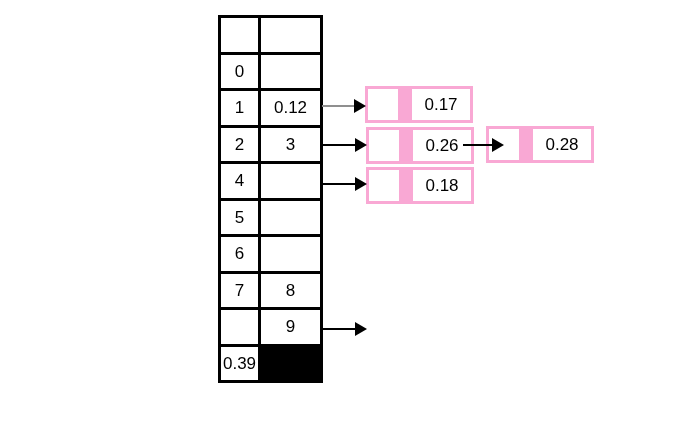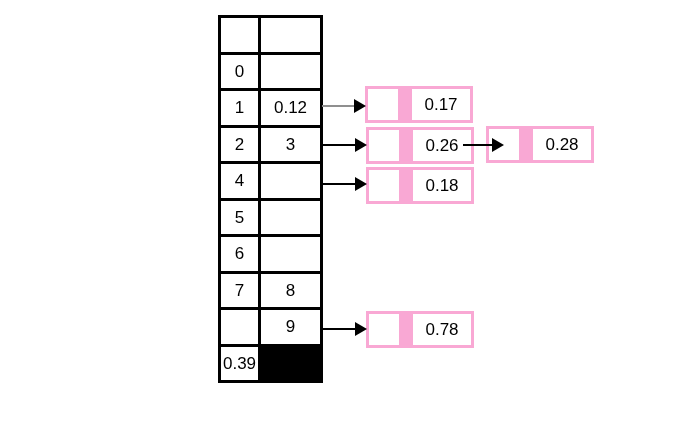--- a/index.html
+++ b/index.html
@@ -84,24 +84,20 @@
   <div class="node" style="left:366px; top:167px">
     <div class="cell"></div>
     <div class="cell">0.18</div>
   </div>
 
   <div class="node" style="left:486px; top:126px">
     <div class="cell"></div>
     <div class="cell">0.28</div>
   </div>
 
-  <div class="node" style="left:366px; top:311px">
-    <div class="cell"></div>
-    <div class="cell">0.78</div>
-  </div>
 
   <div class="arrow" style="left:322px; top:99px;  width:44px">
     <div class="line muted" style="width:36px"></div>
     <div class="head"></div>
   </div>
 
   <div class="arrow" style="left:322px; top:138px; width:45px">
     <div class="line" style="width:37px"></div>
     <div class="head"></div>
   </div>

